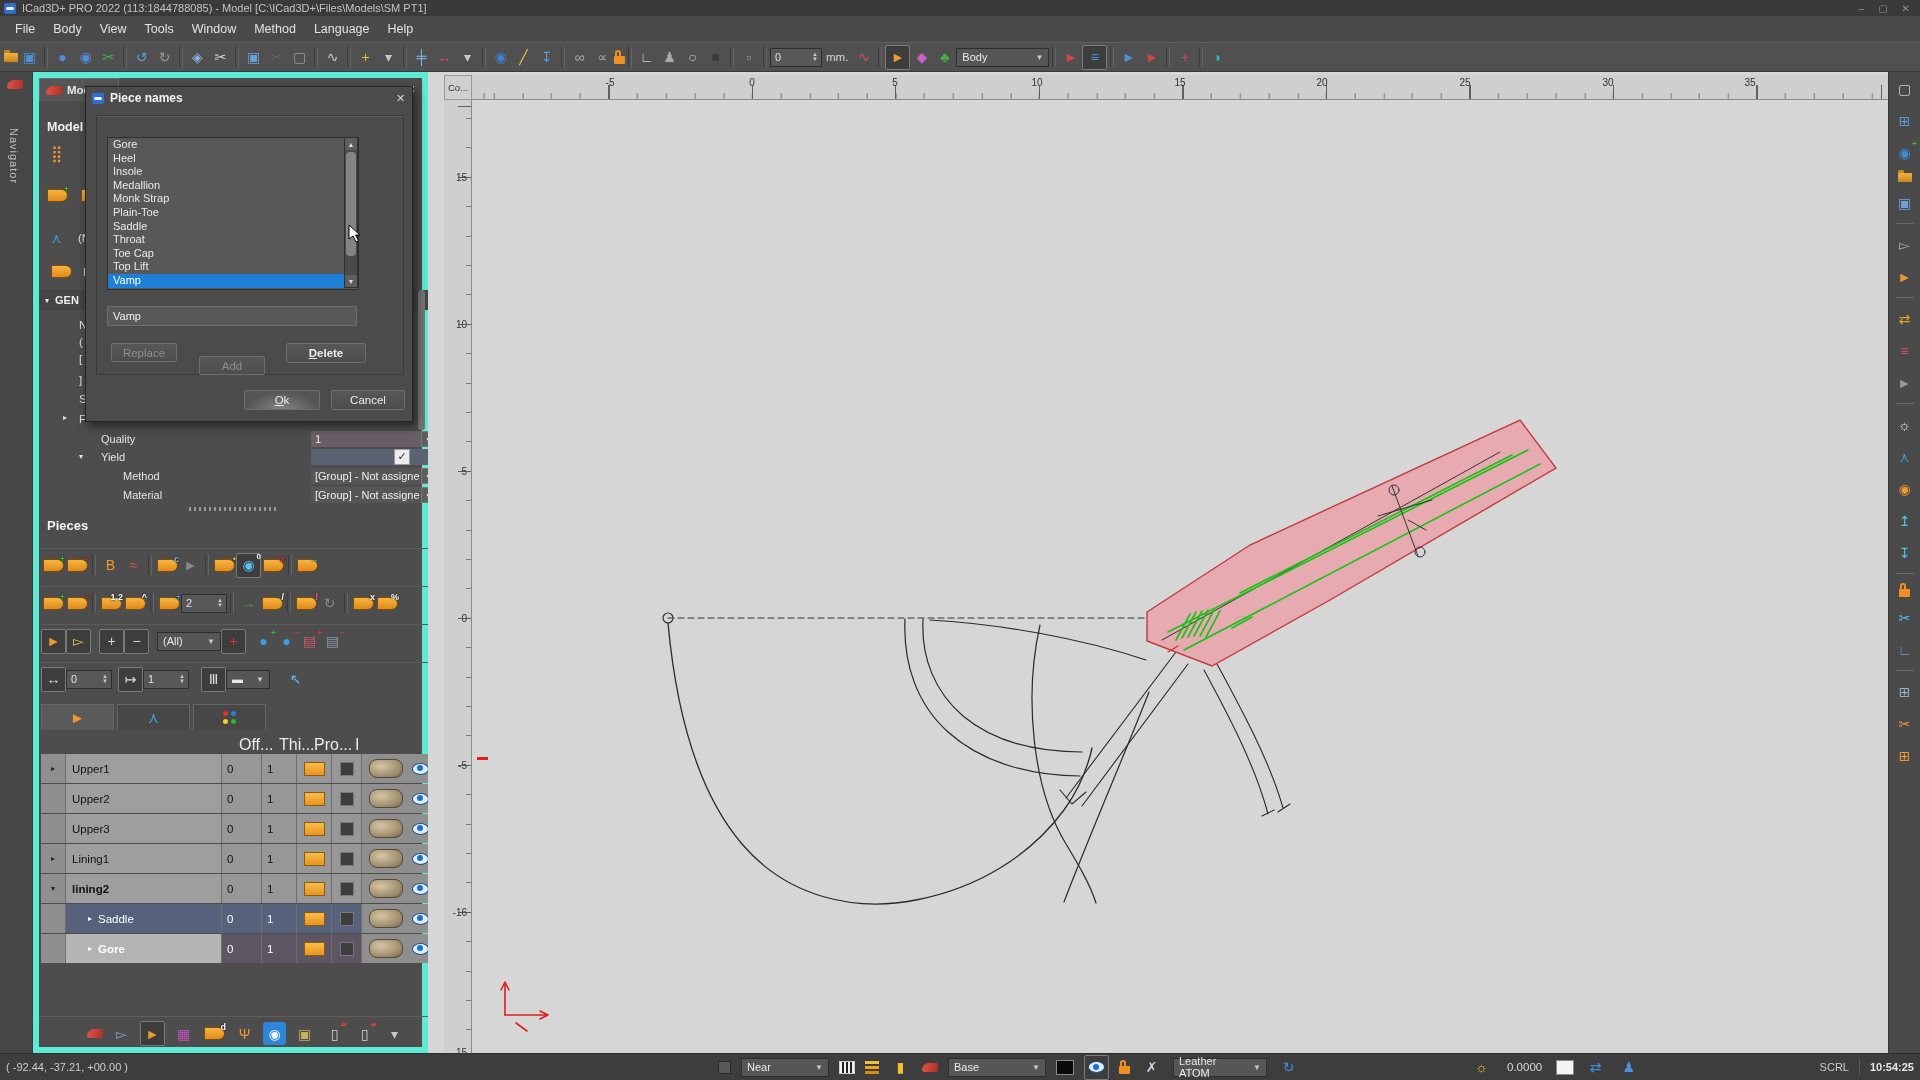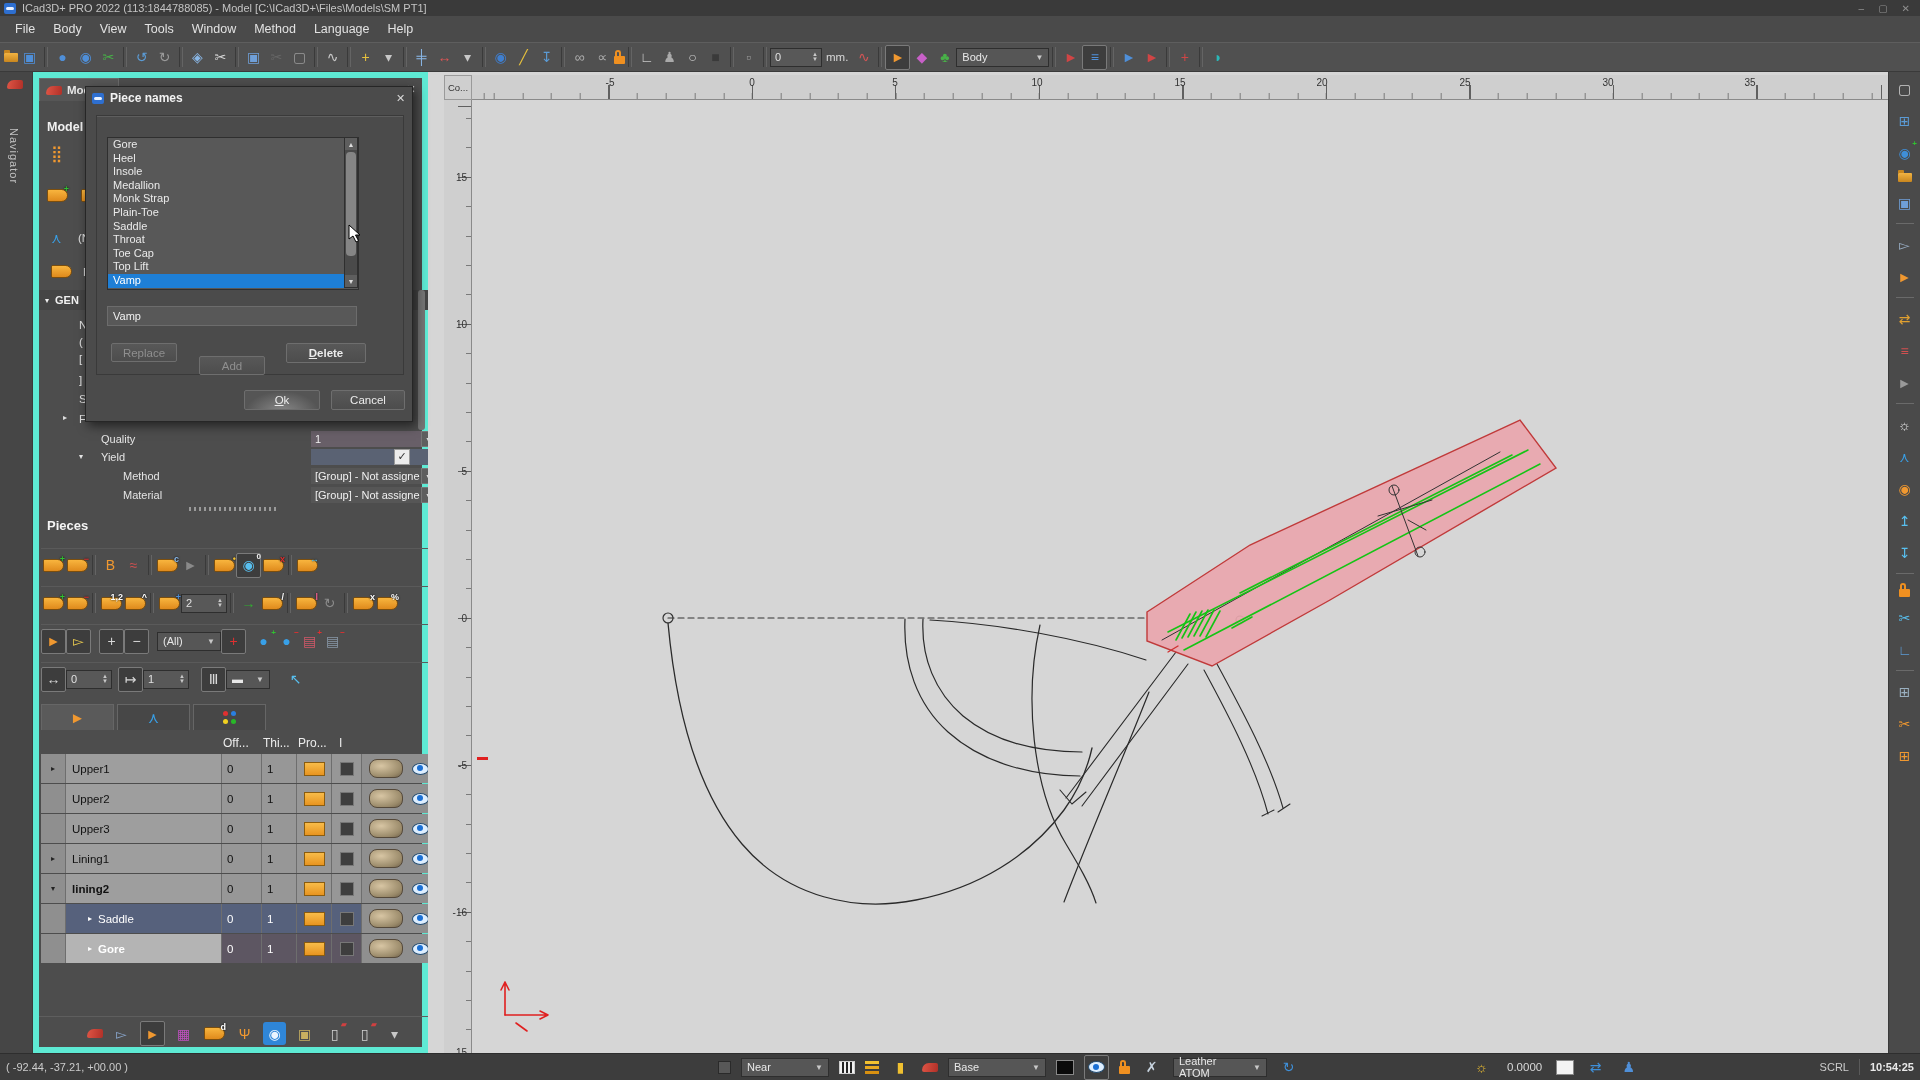--- a/index.html
+++ b/index.html
@@ -57,21 +57,21 @@
   .prow .pval{position:absolute;left:250px;width:127px;height:16px;display:flex;align-items:center;padding:0 4px;box-sizing:border-box;color:#f0f0f0;overflow:hidden;white-space:nowrap;}
   .pdd{position:absolute;right:2px;top:1px;width:13px;height:14px;background:#5e5e5e;border:1px solid #777;font-size:7px;display:flex;align-items:center;justify-content:center;color:#ddd;}
   #splitter{left:150px;top:429px;width:90px;height:4px;background:repeating-linear-gradient(90deg,#9a9a9a 0 2px,transparent 2px 5px);}
   #pieces-title{left:8px;top:440px;font-weight:bold;font-size:13px;color:#f4f4f4;}
   .ptb{position:absolute;left:2px;width:391px;height:32px;display:flex;align-items:center;border-top:1px solid #5a5a5a;}
   
   #ltabs{left:2px;top:626px;width:391px;height:26px;display:flex;gap:3px;}
   .ltab{width:73px;height:26px;background:#474747;border:1px solid #666;border-bottom:none;display:flex;align-items:center;justify-content:center;box-sizing:border-box;}
   .ltab.active{background:#5a5a5a;}
   
-  #lt-head{left:0;top:656px;width:395px;height:18px;color:#ececec;font-size:12px;}
+  #lt-head{left:16px;top:656px;width:395px;height:18px;color:#ececec;font-size:16px;}
   #lt-head span{position:absolute;top:2px;}
   .trow{position:absolute;left:2px;width:391px;height:29px;display:flex;align-items:stretch;font-size:11.5px;color:#111;}
   .tcell{display:flex;align-items:center;box-sizing:border-box;border-left:1px solid #6e6e6e;overflow:hidden;}
   .c-exp{width:24px;justify-content:center;border-left:none;background:#8f8f8f;}
   .c-name{width:156px;padding-left:6px;background:#9e9e9e;}
   .c-off{width:40px;padding-left:5px;background:#979797;}
   .c-thi{width:35px;padding-left:5px;background:#979797;}
   .c-pro{width:35px;justify-content:center;background:#979797;}
   .c-chk{width:30px;justify-content:center;background:#979797;}
   .c-th{width:48px;justify-content:center;background:#8f8f8f;}

